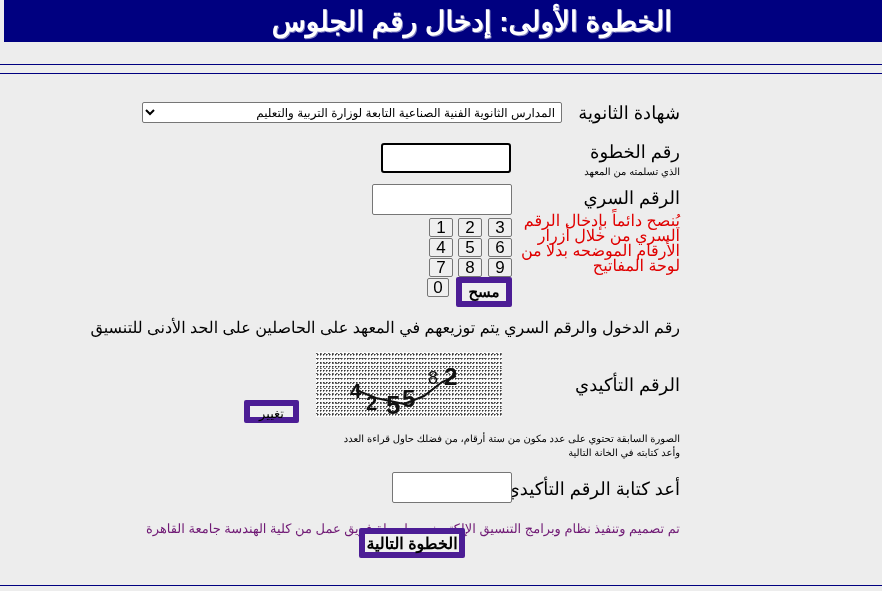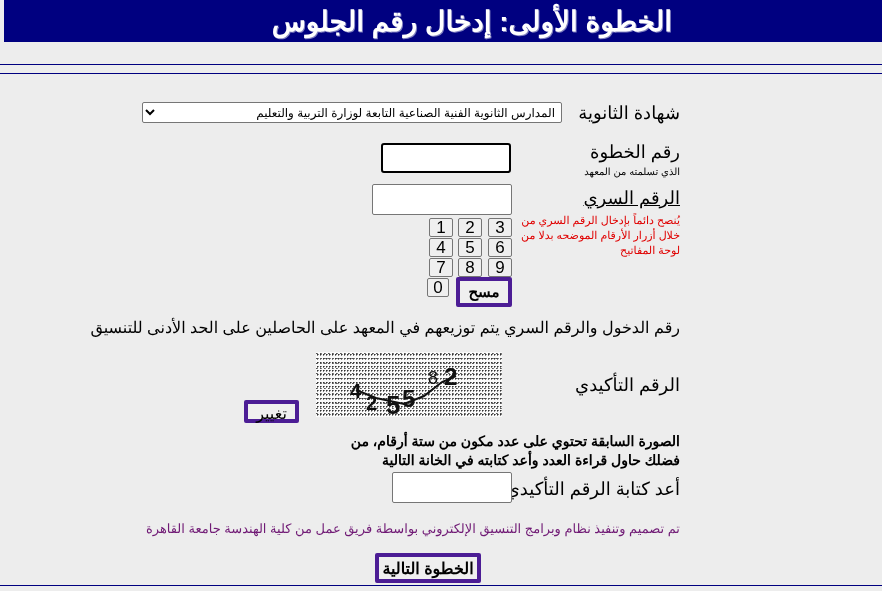--- a/index.html
+++ b/index.html
@@ -34,55 +34,55 @@
     box-sizing:border-box; font-family:"Liberation Sans", sans-serif;
   }
   .kp {
     position:absolute; width:24px; height:19px; box-sizing:border-box;
     background:#efefef; border:1px solid #767676; border-radius:2px;
     font-size:17px; line-height:17px; text-align:center; padding:0;
     font-family:"Liberation Sans", sans-serif; color:#000;
   }
   .btn {
     position:absolute; box-sizing:border-box; background:#efefef;
-    border:4px solid #4c1d95; border-radius:2px; color:#000;
+    border:6px solid #4c1d95; border-radius:2px; color:#000;
     font-family:"Liberation Sans", sans-serif; padding:0;
   }
-  .note-red { font-size:11px; color:#e00000; line-height:15px; }
+  .note-red { font-size:16px; color:#e00000; line-height:15px; }
   .captcha {
     position:absolute; left:316px; top:352px; width:186px; height:65px;
     background:
       radial-gradient(circle at 20% 30%, #555 0.6px, transparent 1px) 0 0/4px 5px,
       radial-gradient(circle at 60% 70%, #333 0.6px, transparent 1px) 0 0/3px 4px,
       #fafafa;
     overflow:hidden;
   }
   .captcha svg { position:absolute; left:0; top:0; }
-  .bold-note { font-size:14px; font-weight:bold; color:#000; line-height:19px; }
+  .bold-note { font-size:10px; font-weight:normal; color:#000; line-height:14px; }
   .blue { font-size:13px; color:#701a75; white-space:nowrap; }
 </style>
 </head>
 <body>
 
 <div class="header">
   <h1>الخطوة الأولى: إدخال رقم الجلوس</h1>
 </div>
 <div class="hline" style="top:64px"></div>
 <div class="hline" style="top:73px"></div>
 
 <div class="abs lbl rtl" style="right:202px; top:102px;">شهادة الثانوية</div>
 <select class="school">
   <option>المدارس الثانوية الفنية الصناعية التابعة لوزارة التربية والتعليم</option>
 </select>
 
 <div class="abs lbl rtl" style="right:202px; top:141px;">رقم الخطوة</div>
 <div class="abs sub rtl" style="right:202px; top:166px;">الذي تسلمته من المعهد</div>
 <input class="txt" type="text" style="left: 381px; top: 143px; width: 130px; height: 30px; border: 2px solid rgb(0, 0, 0); border-radius: 3px;" value="">
 
-<div class="abs lbl rtl" style="right:202px; top:187px;text-decoration:underline;">الرقم السري</div>
+<div class="abs lbl rtl" style="right:202px; top:187px;">الرقم السري</div>
 <input class="txt" type="password" style="left: 372px; top: 184px; width: 140px; height: 31px;" value="">
 <div class="abs note-red rtl" style="right:202px; top:213px; width:165px;">يُنصح دائماً بإدخال الرقم السري من خلال أزرار الأرقام الموضحه بدلا من لوحة المفاتيح</div>
 
 <button class="kp" style="left:429px; top:218px;">1</button>
 <button class="kp" style="left:458px; top:218px;">2</button>
 <button class="kp" style="left:488px; top:218px;">3</button>
 <button class="kp" style="left:429px; top:238px;">4</button>
 <button class="kp" style="left:458px; top:238px;">5</button>
 <button class="kp" style="left:488px; top:238px;">6</button>
 <button class="kp" style="left:429px; top:258px;">7</button>
@@ -98,23 +98,23 @@
   <svg width="186" height="65" viewBox="0 0 186 65">
     <text x="34" y="46" font-family="Liberation Sans, sans-serif" font-size="20" font-weight="bold" fill="#111">4</text>
     <text x="50" y="58" font-family="Liberation Sans, sans-serif" font-size="20" font-weight="bold" fill="#111">2</text>
     <text x="70" y="62" font-family="Liberation Sans, sans-serif" font-size="26" font-weight="bold" fill="#111">5</text>
     <text x="86" y="55" font-family="Liberation Sans, sans-serif" font-size="24" font-weight="bold" fill="#111">5</text>
     <text x="112" y="32" font-family="Liberation Sans, sans-serif" font-size="18" fill="#111">8</text>
     <text x="128" y="33" font-family="Liberation Sans, sans-serif" font-size="24" font-weight="bold" fill="#111">2</text>
     <polyline points="40,38 60,46 88,52 108,44 126,30 140,24" fill="none" stroke="#111" stroke-width="2"></polyline>
   </svg>
 </div>
-<button class="btn" style="left:244px; top:400px; width:55px; height:23px; font-size:16px;">تغيير</button>
+<button class="btn" style="left:244px; top:400px; width:55px; height:23px; font-size:13px;">تغيير</button>
 <div class="abs bold-note rtl" style="right:202px; top:432px; width:345px;">الصورة السابقة تحتوي على عدد مكون من ستة أرقام، من فضلك حاول قراءة العدد وأعد كتابته في الخانة التالية</div>
 
 <div class="abs lbl rtl" style="right:202px; top:478px;">أعد كتابة الرقم التأكيدي</div>
 <input class="txt" type="text" style="left: 392px; top: 472px; width: 120px; height: 31px;" value="">
 
 <div class="abs blue rtl" style="right:202px; top:521px;">تم تصميم وتنفيذ نظام وبرامج التنسيق الإلكتروني بواسطة فريق عمل من كلية الهندسة جامعة القاهرة</div>
 
-<button class="btn" style="left:359px; top:553px; width:106px; height:30px; font-size:16px; font-weight:bold;margin-left:16px;">الخطوة التالية</button>
+<button class="btn" style="left:359px; top:528px; width:106px; height:30px; font-size:16px; font-weight:bold;">الخطوة التالية</button>
 
 <div class="hline" style="top:585px"></div>
 
 </body></html>

